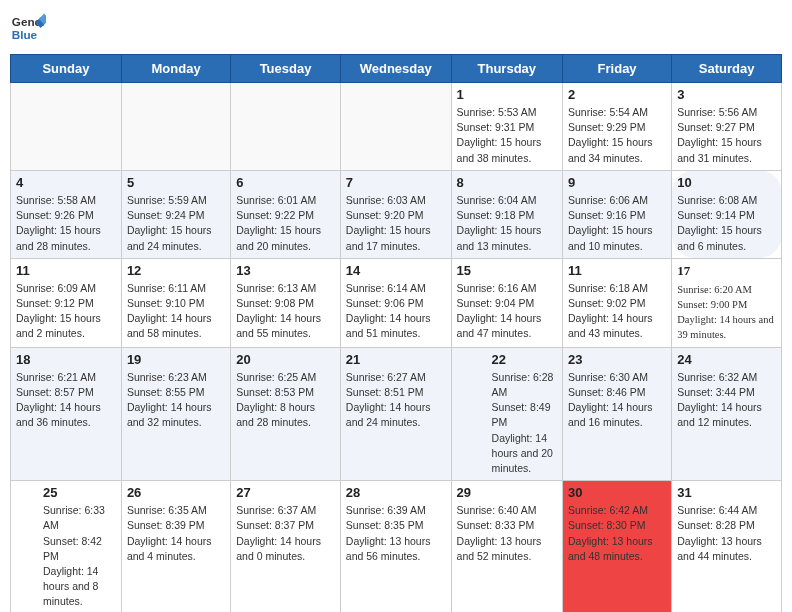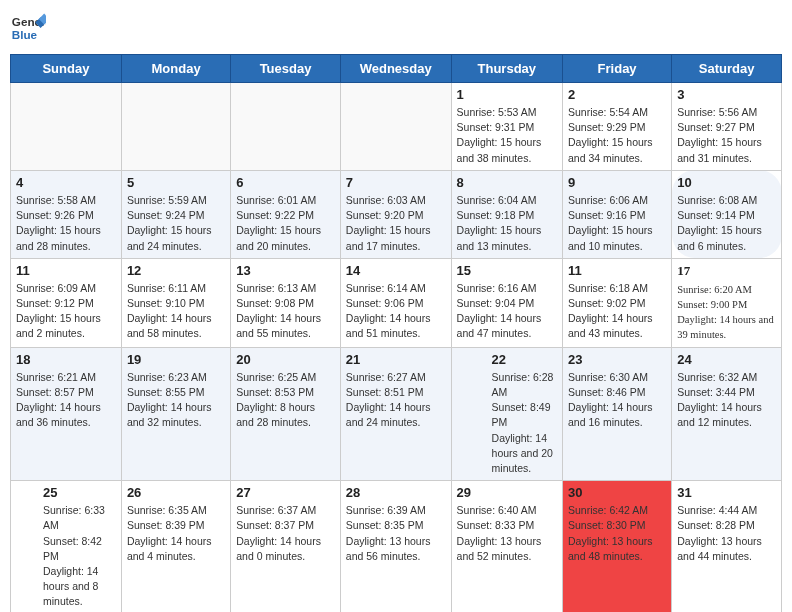--- a/index.html
+++ b/index.html
@@ -246,17 +246,17 @@
         <td style="background: rgb(255, 255, 255);">
           <div class="day-num">29</div>
           <div class="day-info"><span>Sunrise: 6:40 AM</span><br><span>Sunset: 8:33 PM</span><br><span>Daylight: 13 hours and 52 minutes.</span></div>
         </td>
         <td style="background: #ef4444;">
           <div class="day-num">30</div>
           <div class="day-info"><span>Sunrise: 6:42 AM</span><br><span>Sunset: 8:30 PM</span><br><span>Daylight: 13 hours and 48 minutes.</span></div>
         </td>
         <td style="background: rgb(255, 255, 255);">
           <div class="day-num">31</div>
-          <div class="day-info"><span>Sunrise: 4:44 AM</span><br><span>Sunset: 8:28 PM</span><br><span>Daylight: 13 hours and 44 minutes.</span></div>
+          <div class="day-info"><span>Sunrise: 6:44 AM</span><br><span>Sunset: 8:28 PM</span><br><span>Daylight: 13 hours and 44 minutes.</span></div>
         </td>
       </tr>
     </tbody>
 </table>
 
 </body></html>

